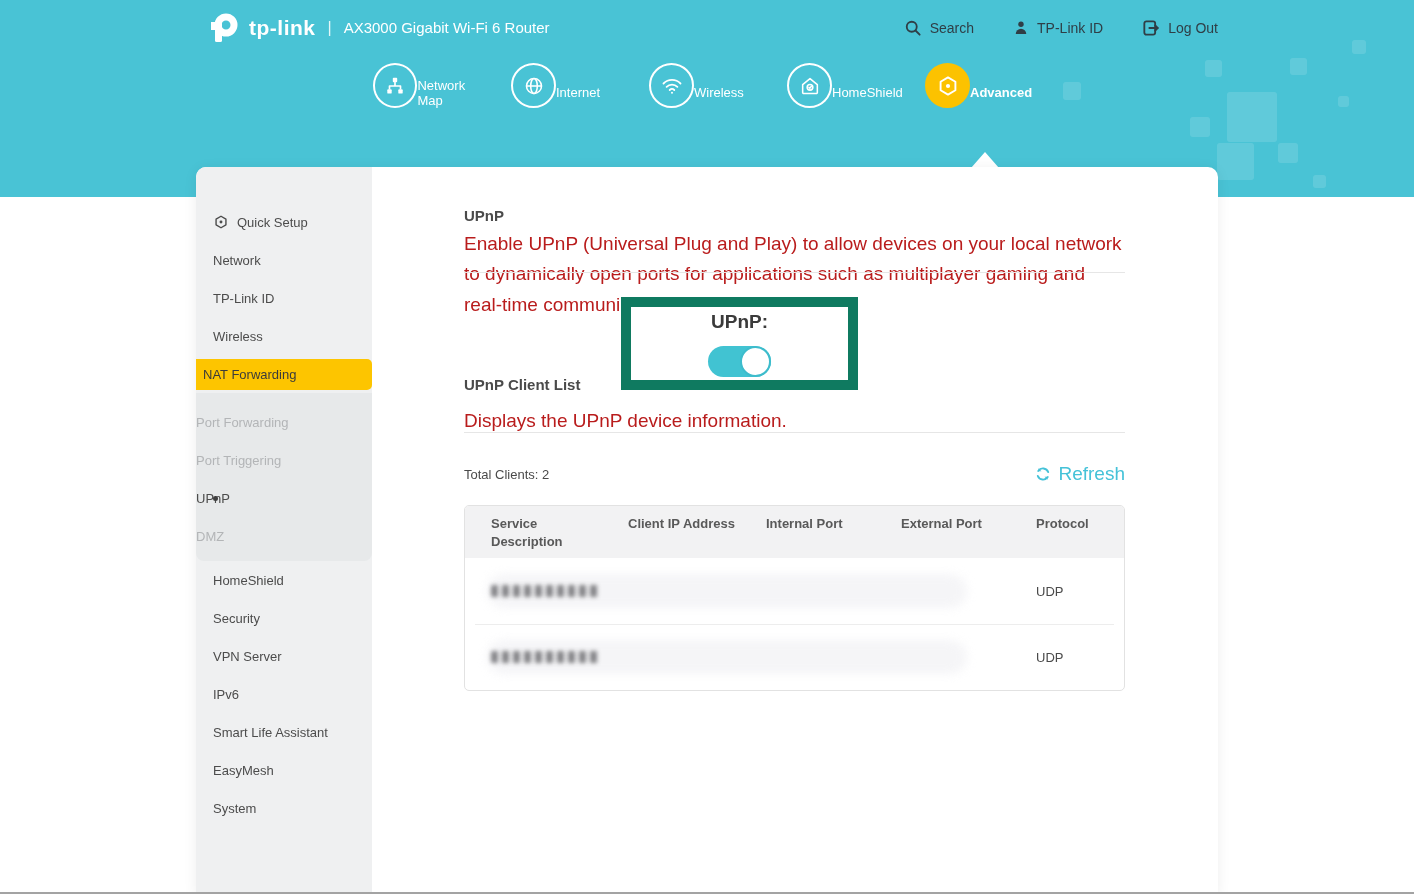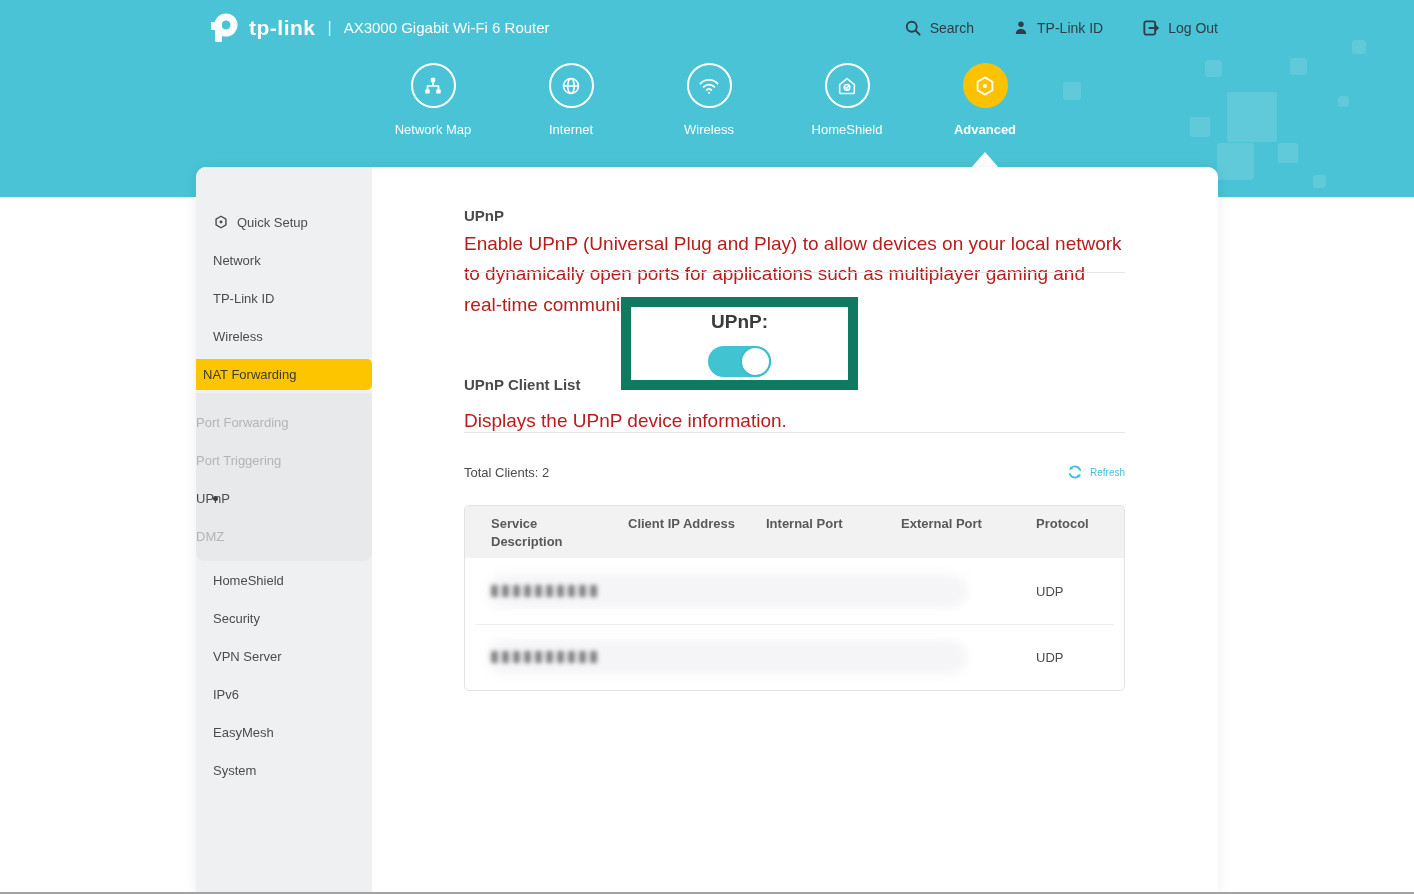--- a/index.html
+++ b/index.html
@@ -13,21 +13,21 @@
   .deco { position:absolute; background:rgba(255,255,255,0.13); border-radius:3px; }
   .topbar { position:absolute; top:0; left:0; right:0; height:55px; display:flex; align-items:center; }
   .brandwrap { display:flex; align-items:center; margin-left:203px; color:#fff; }
   .brand-name { font-size:21px; font-weight:bold; letter-spacing:.5px; margin-left:6px; }
   .brand-div { font-size:16px; margin:0 12px; opacity:.85; font-weight:normal; }
   .brand-model { font-size:15px; }
   .topactions { position:absolute; right:196px; top:0; height:55px; display:flex; align-items:center; gap:38px; }
   .topaction { display:flex; align-items:center; gap:7px; font-size:14px; color:#2f3e46; cursor:pointer; }
   
   .nav { position:absolute; top:63px; left:373px; width:672px; display:flex; gap:18px; }
-  .nav-item { width:120px; display:flex; flex-direction:column; align-items:center; cursor:pointer; }
+  .nav-item { width:120px; display:flex; flex-direction:row; align-items:center; cursor:pointer; }
   .nav-circ { width:45px; height:45px; border:2px solid #fff; border-radius:50%; display:flex; align-items:center; justify-content:center; }
   .nav-item.active .nav-circ { background:#fcc200; border-color:#fcc200; }
   .nav-label { margin-top:14px; font-size:13px; color:#fff; }
   .nav-item.active .nav-label { font-weight:bold; }
   .pointer { position:absolute; left:971px; top:152px; width:0; height:0;
     border-left:14px solid transparent; border-right:14px solid transparent; border-bottom:16px solid #fff; }
   
   .card { position:absolute; left:196px; top:167px; width:1022px; height:727px;
     background:#fff; border-radius:10px 10px 0 0; box-shadow:0 2px 14px rgba(0,0,0,.07); display:flex; }
   .sidebar { width:176px; background:#eff0f1; border-radius:10px 0 0 0; padding-top:36px; flex:none; }
@@ -46,21 +46,21 @@
   .sec-title { position:absolute; left:0; font-size:15px; font-weight:bold; color:#4a4a4a; }
   .sec-desc { position:absolute; left:0; width:661px; font-size:19px; color:#b91c1c; line-height:1.6; }
   .divider { position:absolute; left:0; width:661px; height:1px; background:#e6e6e6; }
   .focusbox { position:absolute; left:157px; top:130px; width:237px; height:93px;
     border:10px solid #0f7a60; background:#fff; display:flex; align-items:center; justify-content:center; gap:13px;flex-direction:column; }
   .focus-label { font-size:19px; font-weight:bold; color:#3b3b3b; }
   .toggle { position:relative; width:63px; height:31px; background:#41c3d2; border-radius:16px; cursor:pointer; }
   .knob { position:absolute; right:0; top:0; width:31px; height:31px; border-radius:50%; background:#fff; border:2px solid #3dbccc; }
   .totalrow { position:absolute; top:296px; left:0; width:661px; display:flex; justify-content:space-between; align-items:center; }
   .total-label { font-size:13px; color:#4a4a4a; }
-  .refresh { display:flex; align-items:center; gap:6px; font-size:10px; color:#45c2d8; cursor:pointer; }
+  .refresh { display:flex; align-items:center; gap:6px; font-size:19px; color:#45c2d8; cursor:pointer; }
   
   .table { position:absolute; top:338px; left:0; width:661px; border:1px solid #e2e2e2; border-radius:5px; overflow:hidden; background:#fff; }
   .thead { display:grid; grid-template-columns:163px 138px 135px 135px 90px; background:#f2f2f3; padding:9px 0 8px; }
   .th { font-size:13px; font-weight:bold; color:#595959; line-height:1.35; }
   .th:first-child { padding-left:26px; padding-right:58px; }
   .trow { position:relative; display:grid; grid-template-columns:163px 138px 135px 135px 90px; height:66px; align-items:center; }
   .trow + .trow::before { content:""; position:absolute; top:0; left:10px; right:10px; height:1px; background:#ededed; }
   .td { font-size:13px; color:#4a4a4a; }
   .redact-smudge { position:absolute; left:22px; top:16px; width:480px; height:34px;
     background:#f1f1f4; border-radius:17px; filter:blur(5px); opacity:.7; }
@@ -230,20 +230,23 @@
     <div class="side-item">
       <span>Security</span>
     </div>
     <div class="side-item">
       <span>VPN Server</span>
     </div>
     <div class="side-item">
       <span>IPv6</span>
     </div>
     <div class="side-item">
+      <span>Smart Life Assistant</span>
+    </div>
+    <div class="side-item">
       <span>EasyMesh</span>
     </div>
     <div class="side-item">
       <span>System</span>
     </div>
   </div>
 
   <div class="content">
     <div class="page-col">
       <div class="sec-title" style="top:40px;">UPnP</div>

